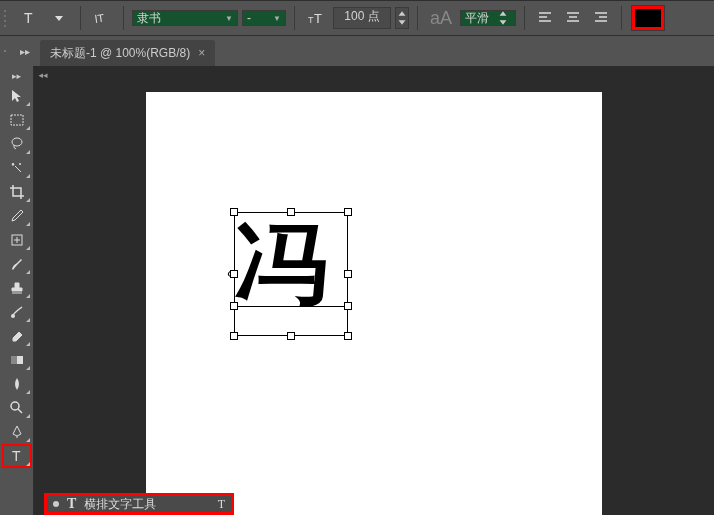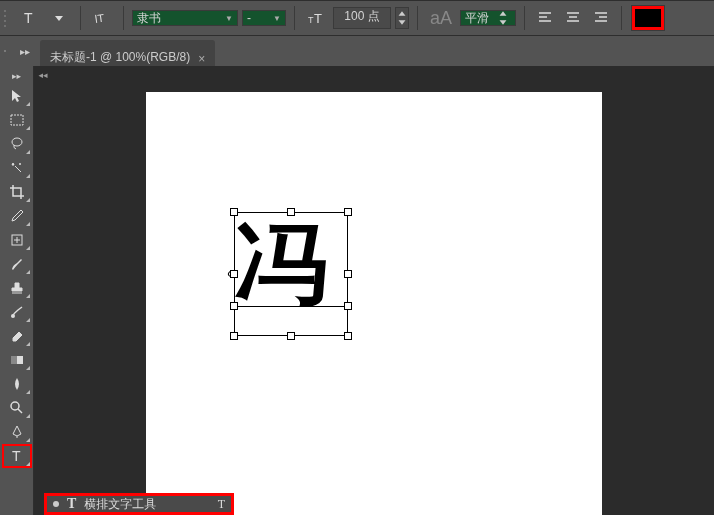--- a/index.html
+++ b/index.html
@@ -15,21 +15,21 @@
 .dropdown .arrow{margin-left:auto;font-size:8px;color:#aaa}
 .size-input{width:58px;height:22px;background:#4a4a4a;border:1px solid #3a3a3a;color:#d4d4d4;font-size:12px;display:flex;justify-content:center}
 .size-arrow{width:14px;height:22px;background:#4a4a4a;border:1px solid #3a3a3a;display:flex;align-items:center;justify-content:center}
 .aa-btn{color:#888;font-size:18px;padding:0 4px}
 .align-btn{width:24px;height:22px;display:flex;align-items:center;justify-content:center}
 .color-swatch{width:32px;height:24px;background:#000;border:3px solid #ff0000;outline:1px solid #3a3a3a;margin-left:2px}
 
 .tabs-row{position:absolute;top:36px;left:0;right:0;height:30px;background:#535353;display:flex;align-items:center}
 .tabs-handle{width:6px;height:18px;display:flex;flex-direction:column;justify-content:space-around;margin:0 4px}
 .tabs-expand{width:22px;height:22px;display:flex;align-items:center;justify-content:center;color:#ccc;font-size:10px}
-.tab{height:26px;background:#434343;padding:0 10px;display:flex;align-items:flex-end;gap:8px;border-top-left-radius:3px;border-top-right-radius:3px;margin-left:4px;margin-top:4px}
+.tab{height:26px;background:#434343;padding:0 10px;display:flex;align-items:center;gap:8px;border-top-left-radius:3px;border-top-right-radius:3px;margin-left:4px;margin-top:4px}
 .tab-title{color:#ccc;font-size:12px}
 .tab-close{color:#aaa;font-size:12px}
 
 .main{position:absolute;top:66px;left:34px;right:0;bottom:0;background:#2b2b2b;display:flex;justify-content:center;align-items:flex-start;overflow:hidden}
 .main-expand{position:absolute;top:2px;left:2px;width:14px;height:14px;color:#999;font-size:9px;display:flex;align-items:center;justify-content:center}
 .canvas{width:456px;height:450px;background:#fff;margin-top:26px;position:relative}
 
 .text-box{position:absolute;left:88px;top:120px;width:114px;height:124px}
 .bbox{position:absolute;inset:0;border:1px solid #000}
 .baseline{position:absolute;left:0;right:0;top:94px;border-top:1px solid #000}

